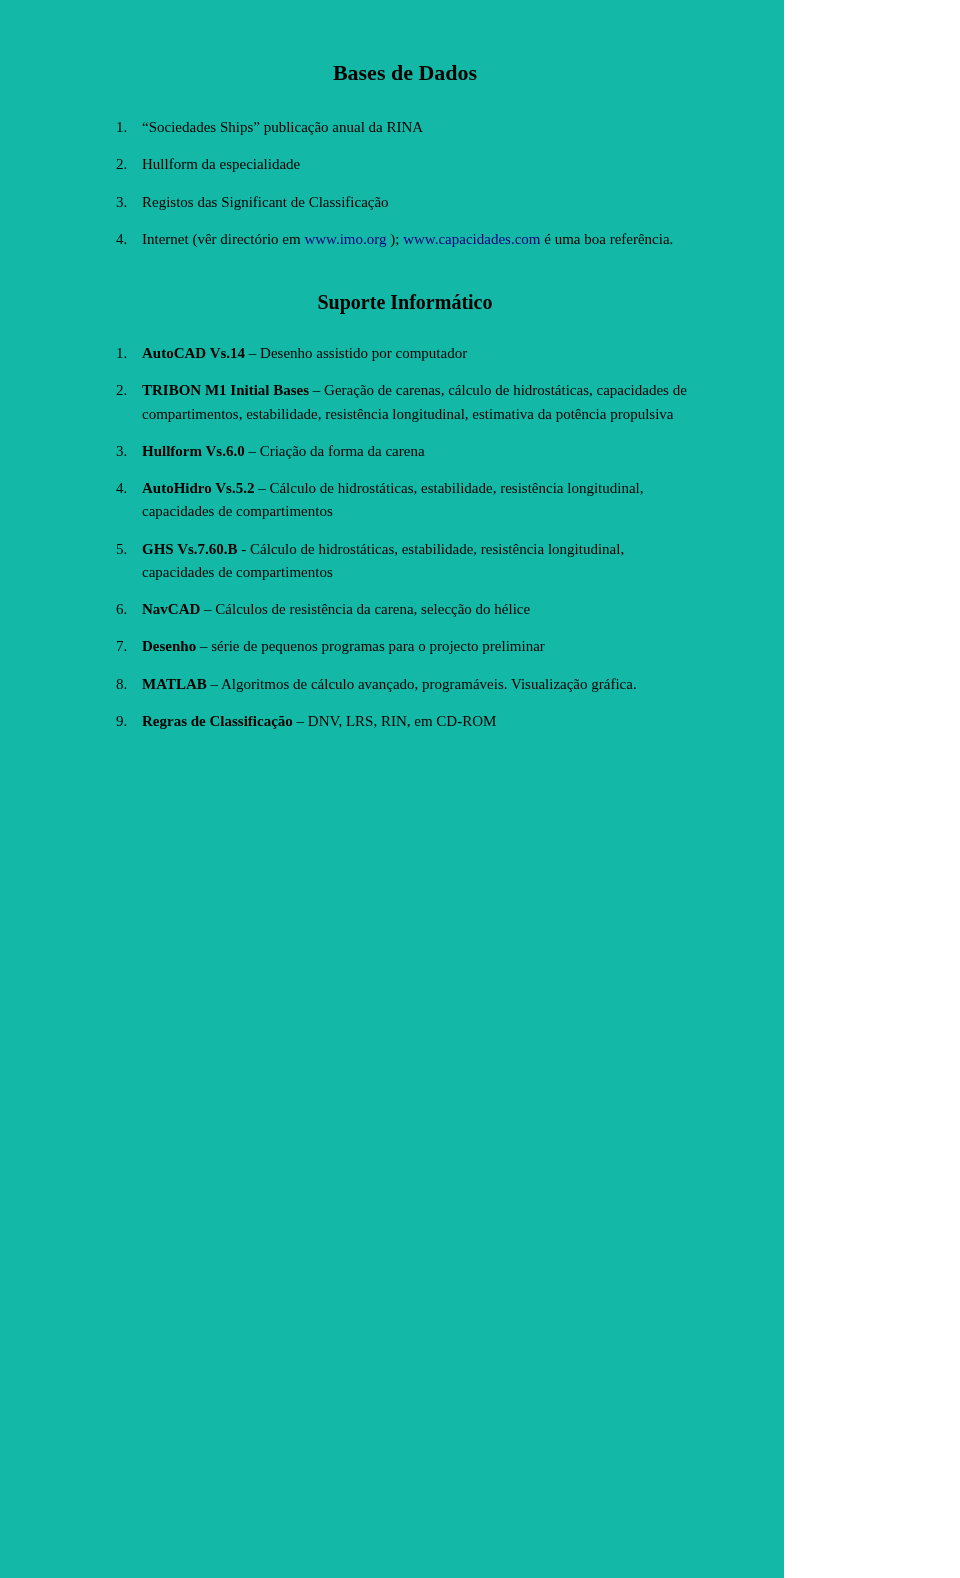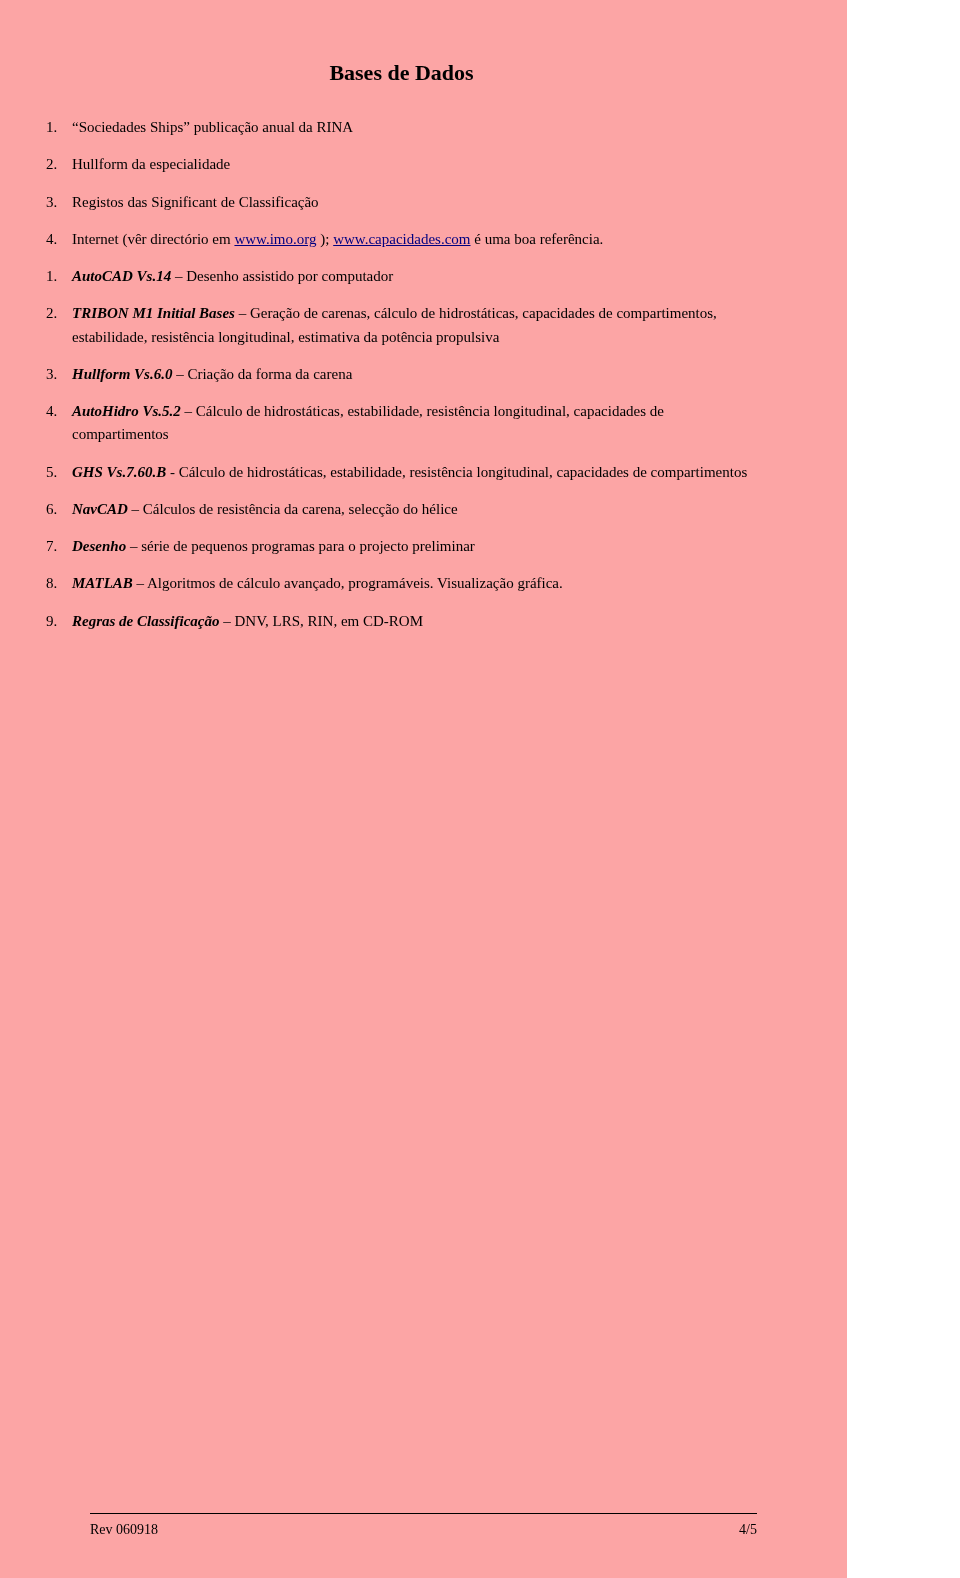--- a/index.html
+++ b/index.html
@@ -12,24 +12,24 @@
       background: #ffffff;
       font-family: "Times New Roman", Times, serif;
       font-size: 15px;
       color: #000000;
       width: 960px;
       min-height: 1578px;
       position: relative;
     }
 
     .page {
-      width: 847px;
+      width: 784px;
       min-height: 1578px;
-      background: #fca5a5;
-      padding: 60px 90px 80px 46px;
+      background: #14b8a6;
+      padding: 60px 90px 80px 116px;
       position: relative;
     }
 
     .main-title {
       text-align: center;
       font-size: 22px;
       font-weight: bold;
       margin-bottom: 30px;
     }
 
@@ -51,27 +51,25 @@
       min-width: 20px;
     }
 
     .item-content {
       flex: 1;
     }
 
     .item-content a,
     .link-text {
       color: #000080;
-      text-decoration: underline;
       margin-top: 24px;
     }
 
     .bold {
       font-weight: bold;
-      font-style: italic;
     }
 
     .section-title {
       text-align: center;
       font-size: 20px;
       font-weight: bold;
       margin: 40px 0 28px 0;
     }
 
     .footer {
@@ -112,20 +110,21 @@
       <span class="item-content">Registos das Significant de Classificação</span>
     </li>
     <li>
       <span class="item-number">4.</span>
       <span class="item-content">
         Internet (vêr directório em <span class="link-text">www.imo.org</span> ); <span class="link-text">www.capacidades.com</span> é uma boa referência.
       </span>
     </li>
   </ol>
 
+  <h2 class="section-title">Suporte Informático</h2>
 
   <ol class="numbered-list">
     <li>
       <span class="item-number">1.</span>
       <span class="item-content">
         <span class="bold">AutoCAD Vs.14</span> – Desenho assistido por computador
       </span>
     </li>
     <li>
       <span class="item-number">2.</span>
@@ -170,23 +169,14 @@
       </span>
     </li>
     <li>
       <span class="item-number">9.</span>
       <span class="item-content">
         <span class="bold">Regras de Classificação</span> – DNV, LRS, RIN, em CD-ROM
       </span>
     </li>
   </ol>
 
-  <div class="footer">
-    <div class="footer-inner" style="width:100%">
-      <div class="footer-line"></div>
-      <div style="display:flex; justify-content:space-between;">
-        <span>Rev 060918</span>
-        <span>4/5</span>
-      </div>
-    </div>
-  </div>
 
 </div>
 
 </body></html>

